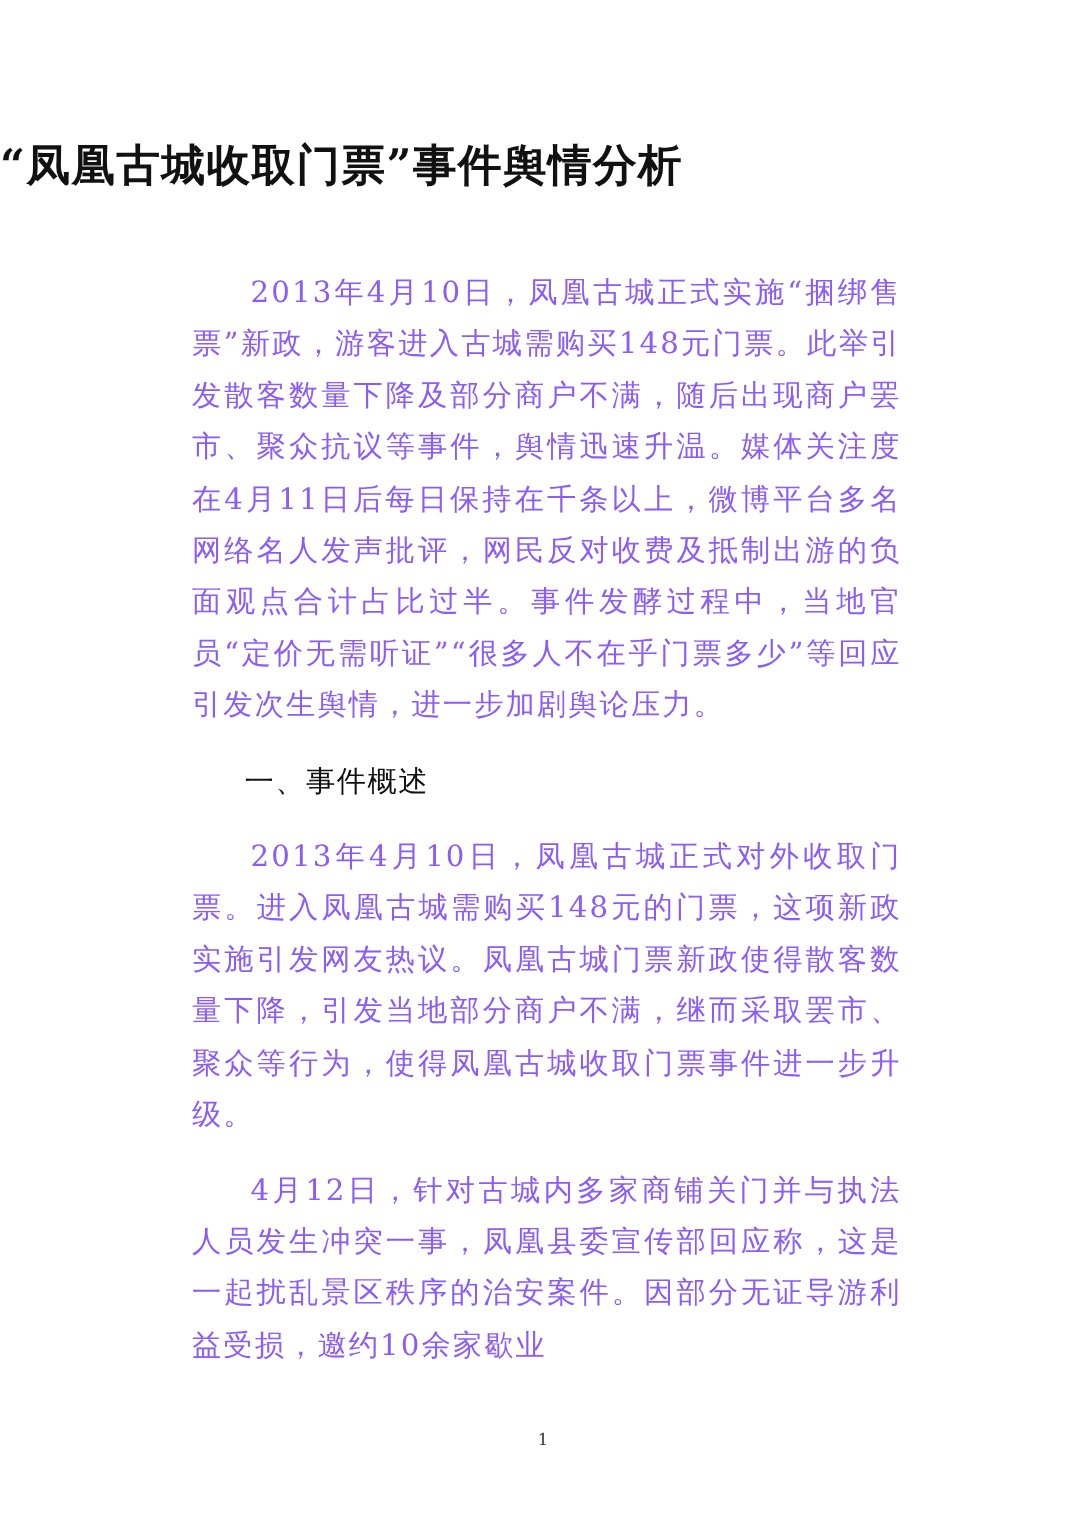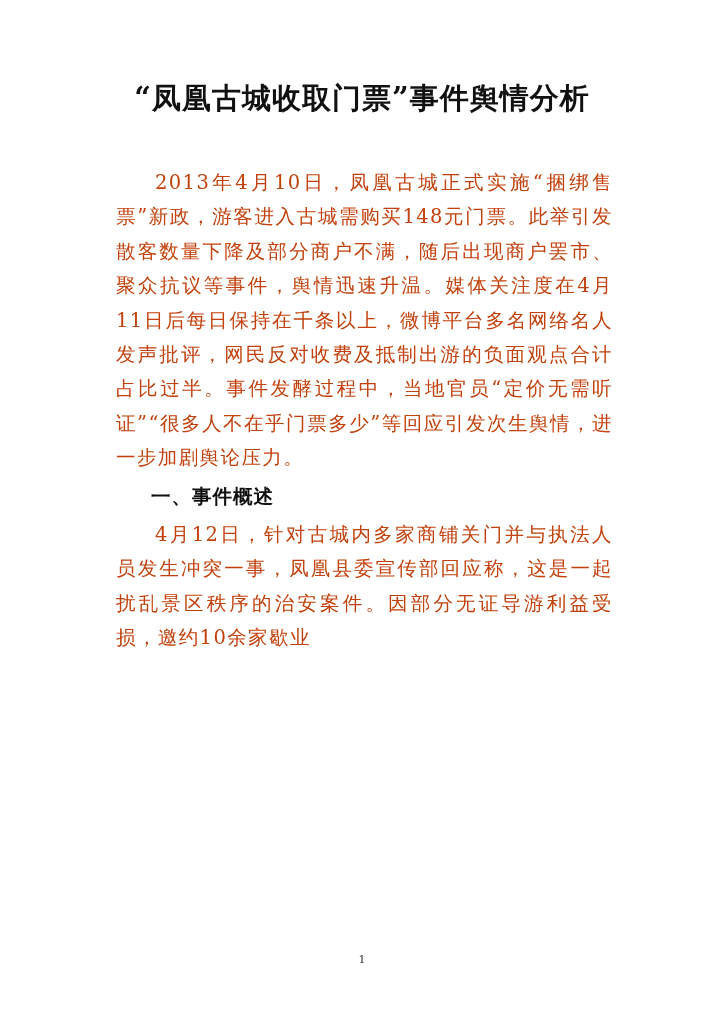--- a/index.html
+++ b/index.html
@@ -17,52 +17,52 @@
     }
     .page {
       position: absolute;
       left: 0; top: 0;
       width: 724px;
       height: 1024px;
       background: #ffffff;
     }
     .title {
       position: absolute;
-      top: 80px;
+      top: 92px;
       left: 0;
       width: 724px;
-      text-align: center;
+      text-align: left;
       font-size: 29px;
       font-weight: bold;
       letter-spacing: 1px;
       line-height: 36px;
       color: #111;
     }
     .body {
       position: absolute;
       left: 112px;
       top: 162px;
       width: 505px;
     }
     .para {
-      margin: 4px;
+      margin: 16px;
       font-size: 19.5px;
       line-height: 34.4px;
       text-indent: 2em;
       text-align: justify;
       text-align-last: left;
       letter-spacing: 1.4px;
-      color: #c2410c;
+      color: #8b5cf6;
     }
     .heading {
-      margin: 0;
+      margin: 12px;
       font-size: 19.5px;
       line-height: 34.4px;
       text-indent: 2em;
-      font-weight: bold;
+      font-weight: normal;
       font-family: "DejaVu Sans", "Liberation Sans", sans-serif;
       letter-spacing: 1px;
       color: #111;
     }
     .page-number {
       position: absolute;
       top: 953px;
       left: 0;
       width: 724px;
       text-align: center;
@@ -72,17 +72,18 @@
   </style>
 </head>
 <body>
 
 <div class="page">
   <div class="title">“凤凰古城收取门票”事件舆情分析</div>
 
   <div class="body">
     <p class="para">2013年4月10日，凤凰古城正式实施“捆绑售票”新政，游客进入古城需购买148元门票。此举引发散客数量下降及部分商户不满，随后出现商户罢市、聚众抗议等事件，舆情迅速升温。媒体关注度在4月11日后每日保持在千条以上，微博平台多名网络名人发声批评，网民反对收费及抵制出游的负面观点合计占比过半。事件发酵过程中，当地官员“定价无需听证”“很多人不在乎门票多少”等回应引发次生舆情，进一步加剧舆论压力。</p>
     <p class="heading">一、事件概述</p>
+    <p class="para">2013年4月10日，凤凰古城正式对外收取门票。进入凤凰古城需购买148元的门票，这项新政实施引发网友热议。凤凰古城门票新政使得散客数量下降，引发当地部分商户不满，继而采取罢市、聚众等行为，使得凤凰古城收取门票事件进一步升级。</p>
     <p class="para">4月12日，针对古城内多家商铺关门并与执法人员发生冲突一事，凤凰县委宣传部回应称，这是一起扰乱景区秩序的治安案件。因部分无证导游利益受损，邀约10余家歇业</p>
   </div>
 
   <div class="page-number">1</div>
 </div>
 
 </body></html>

